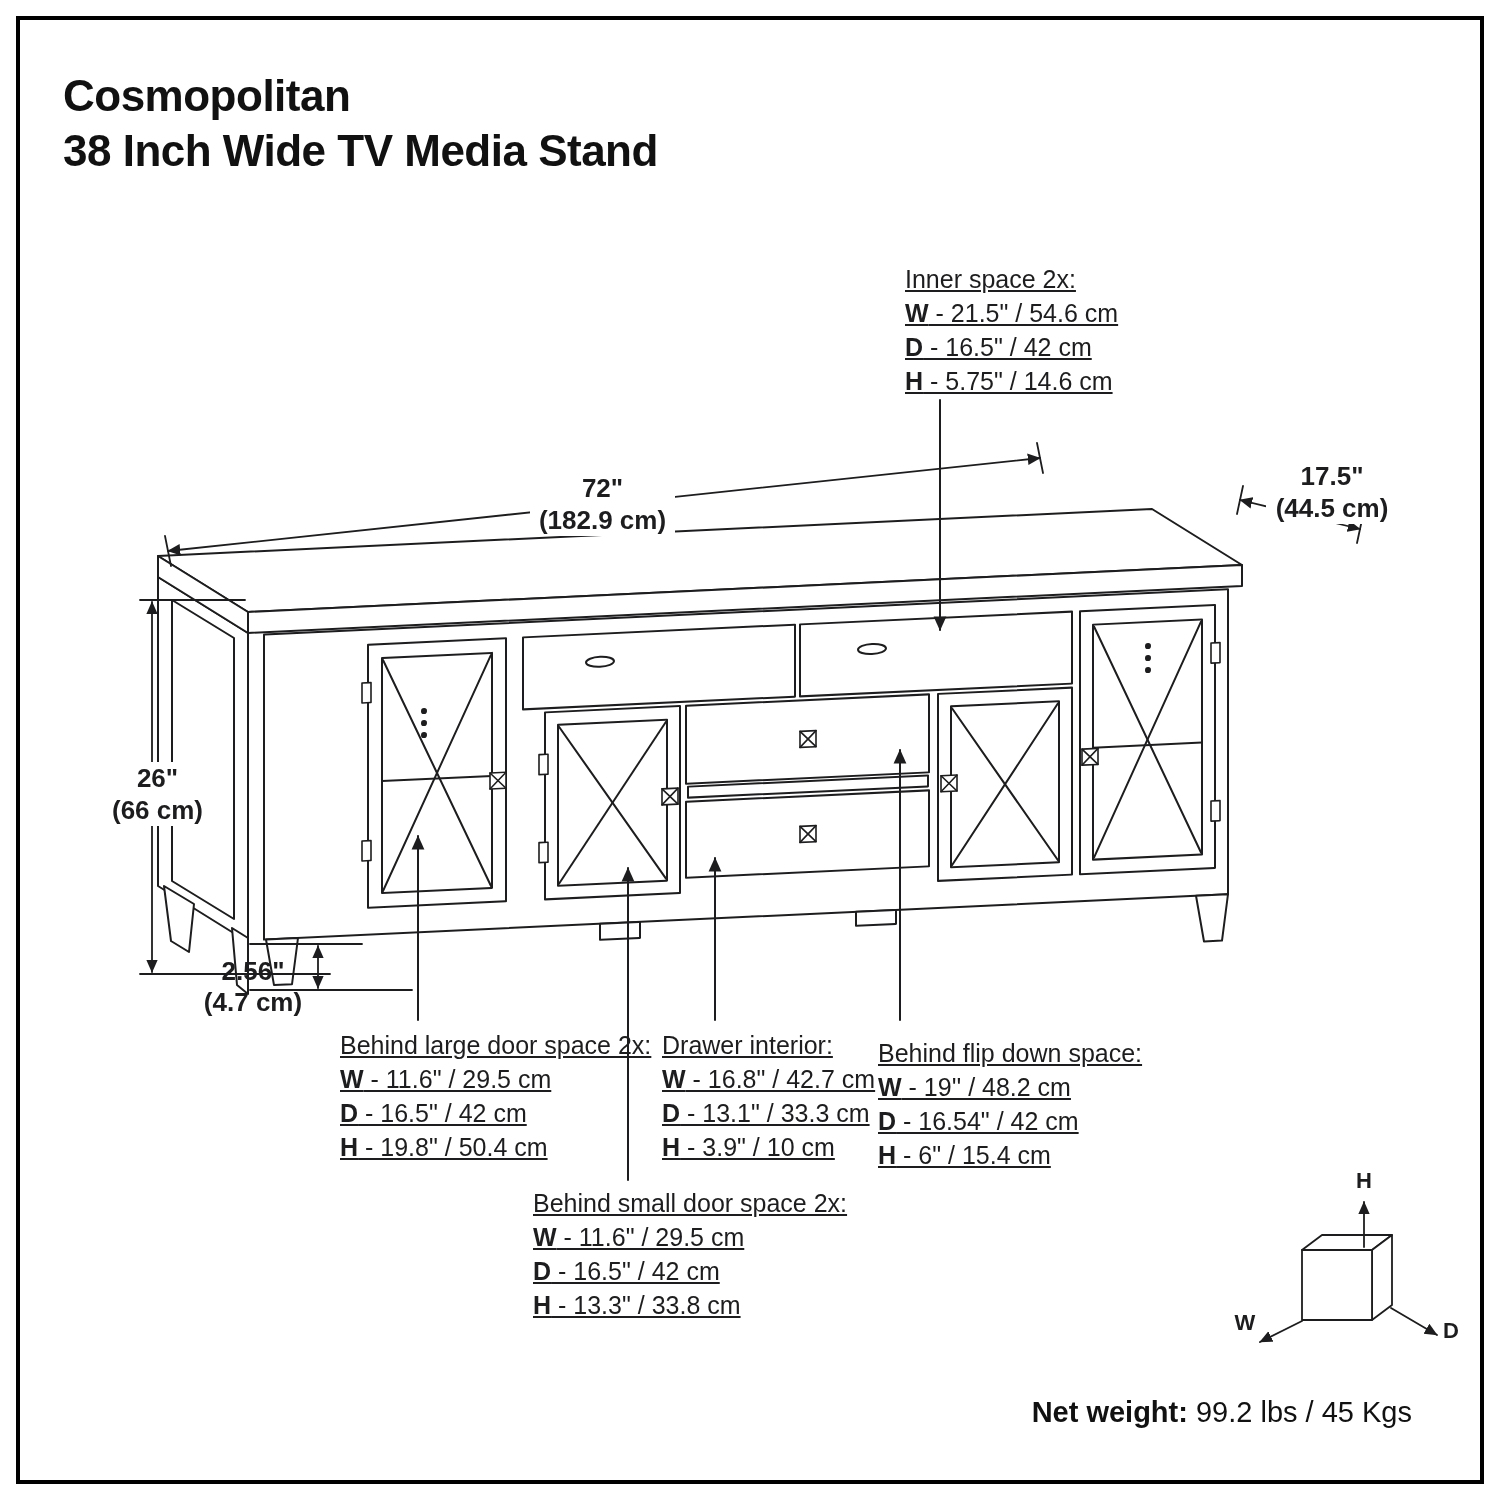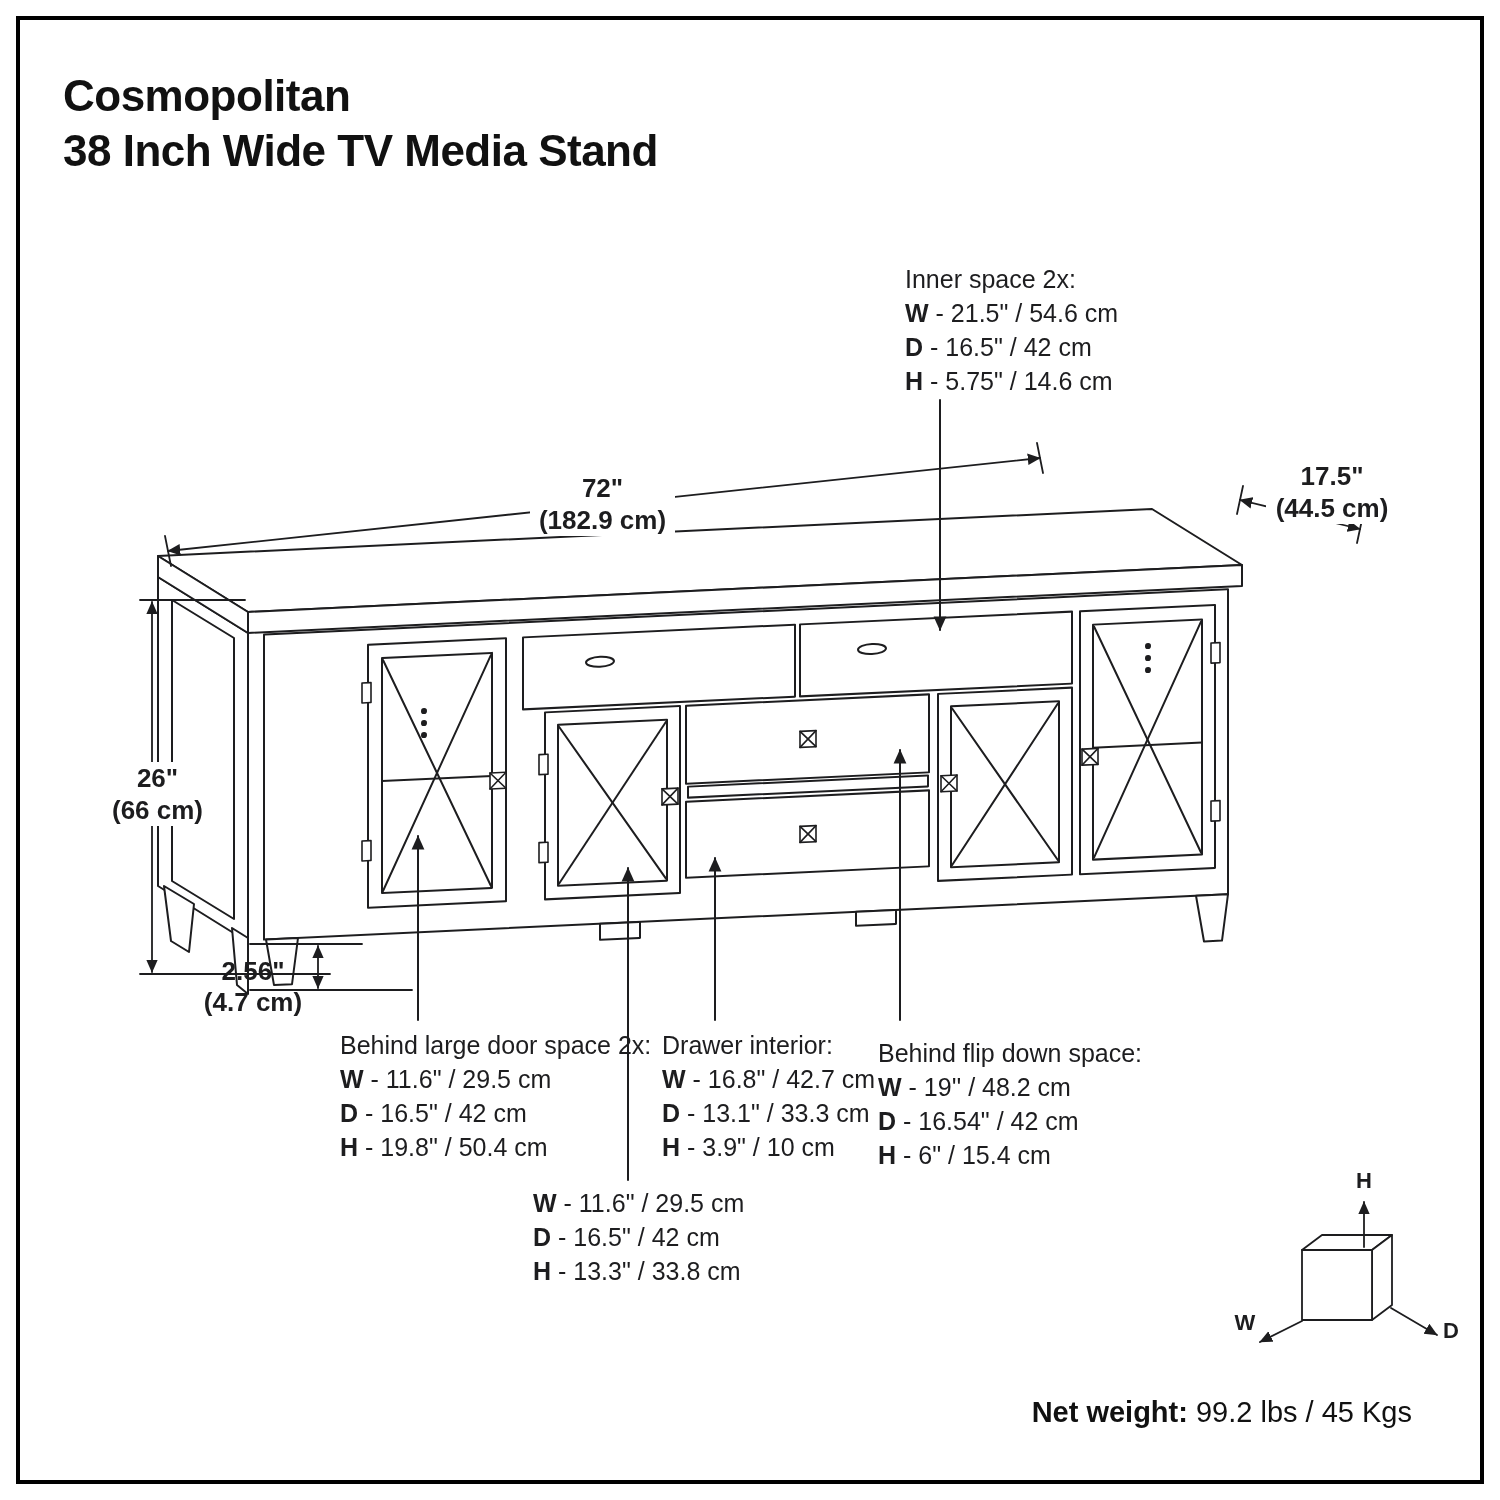--- a/index.html
+++ b/index.html
@@ -2,21 +2,21 @@
 <html><head>
 <meta charset="utf-8">
 <style>
   html,body{margin:0;padding:0;background:#fff;}
   .page{position:relative;width:1500px;height:1500px;background:#fff;overflow:hidden;
         font-family:"Liberation Sans",sans-serif;color:#1d1d1f;}
   .frame{position:absolute;left:16px;top:16px;right:16px;bottom:16px;border:4px solid #000;pointer-events:none;}
   .title{position:absolute;left:63px;top:50px;font-size:44px;line-height:55px;font-weight:bold;letter-spacing:-0.5px;color:#111;margin-top:18px;}
   .dim{position:absolute;text-align:center;font-weight:bold;font-size:26px;line-height:32px;color:#1d1d1f;}
   .dim.bg{background:#fff;}
-  .ann{position:absolute;font-size:25px;line-height:34px;color:#1d1d1f;}
+  .ann{position:absolute;font-size:25px;line-height:34px;color:#1d1d1f;text-decoration:underline;}
   .ann b{font-weight:bold;}
   .axis{position:absolute;font-size:22px;font-weight:bold;width:26px;text-align:center;color:#1d1d1f;}
   .net{position:absolute;right:88px;top:1396px;font-size:29px;color:#111;}
   .net b{font-weight:bold;margin-top:16px;}
   svg{position:absolute;left:0;top:0;}
 </style>
 </head>
 <body>
 
 <div class="page">
@@ -202,20 +202,21 @@
   </div>
 
   <div class="ann" style="left:878px;top:1028px;margin-top:8px;">
     <div>Behind flip down space:</div>
     <div><b>W</b><span> - 19'' / 48.2 cm</span></div>
     <div><b>D</b><span> - 16.54" / 42 cm</span></div>
     <div><b>H</b><span> - 6" / 15.4 cm</span></div>
   </div>
 
   <div class="ann" style="left:533px;top:1186px;">
+    <div>Behind small door space 2x:</div>
     <div><b>W</b><span> - 11.6" / 29.5 cm</span></div>
     <div><b>D</b><span> - 16.5" / 42 cm</span></div>
     <div><b>H</b><span> - 13.3" / 33.8 cm</span></div>
   </div>
 
   <div class="axis" style="left:1351px;top:1168px;">H</div>
   <div class="axis" style="left:1232px;top:1310px;">W</div>
   <div class="axis" style="left:1438px;top:1318px;">D</div>
 
   <div class="net">

